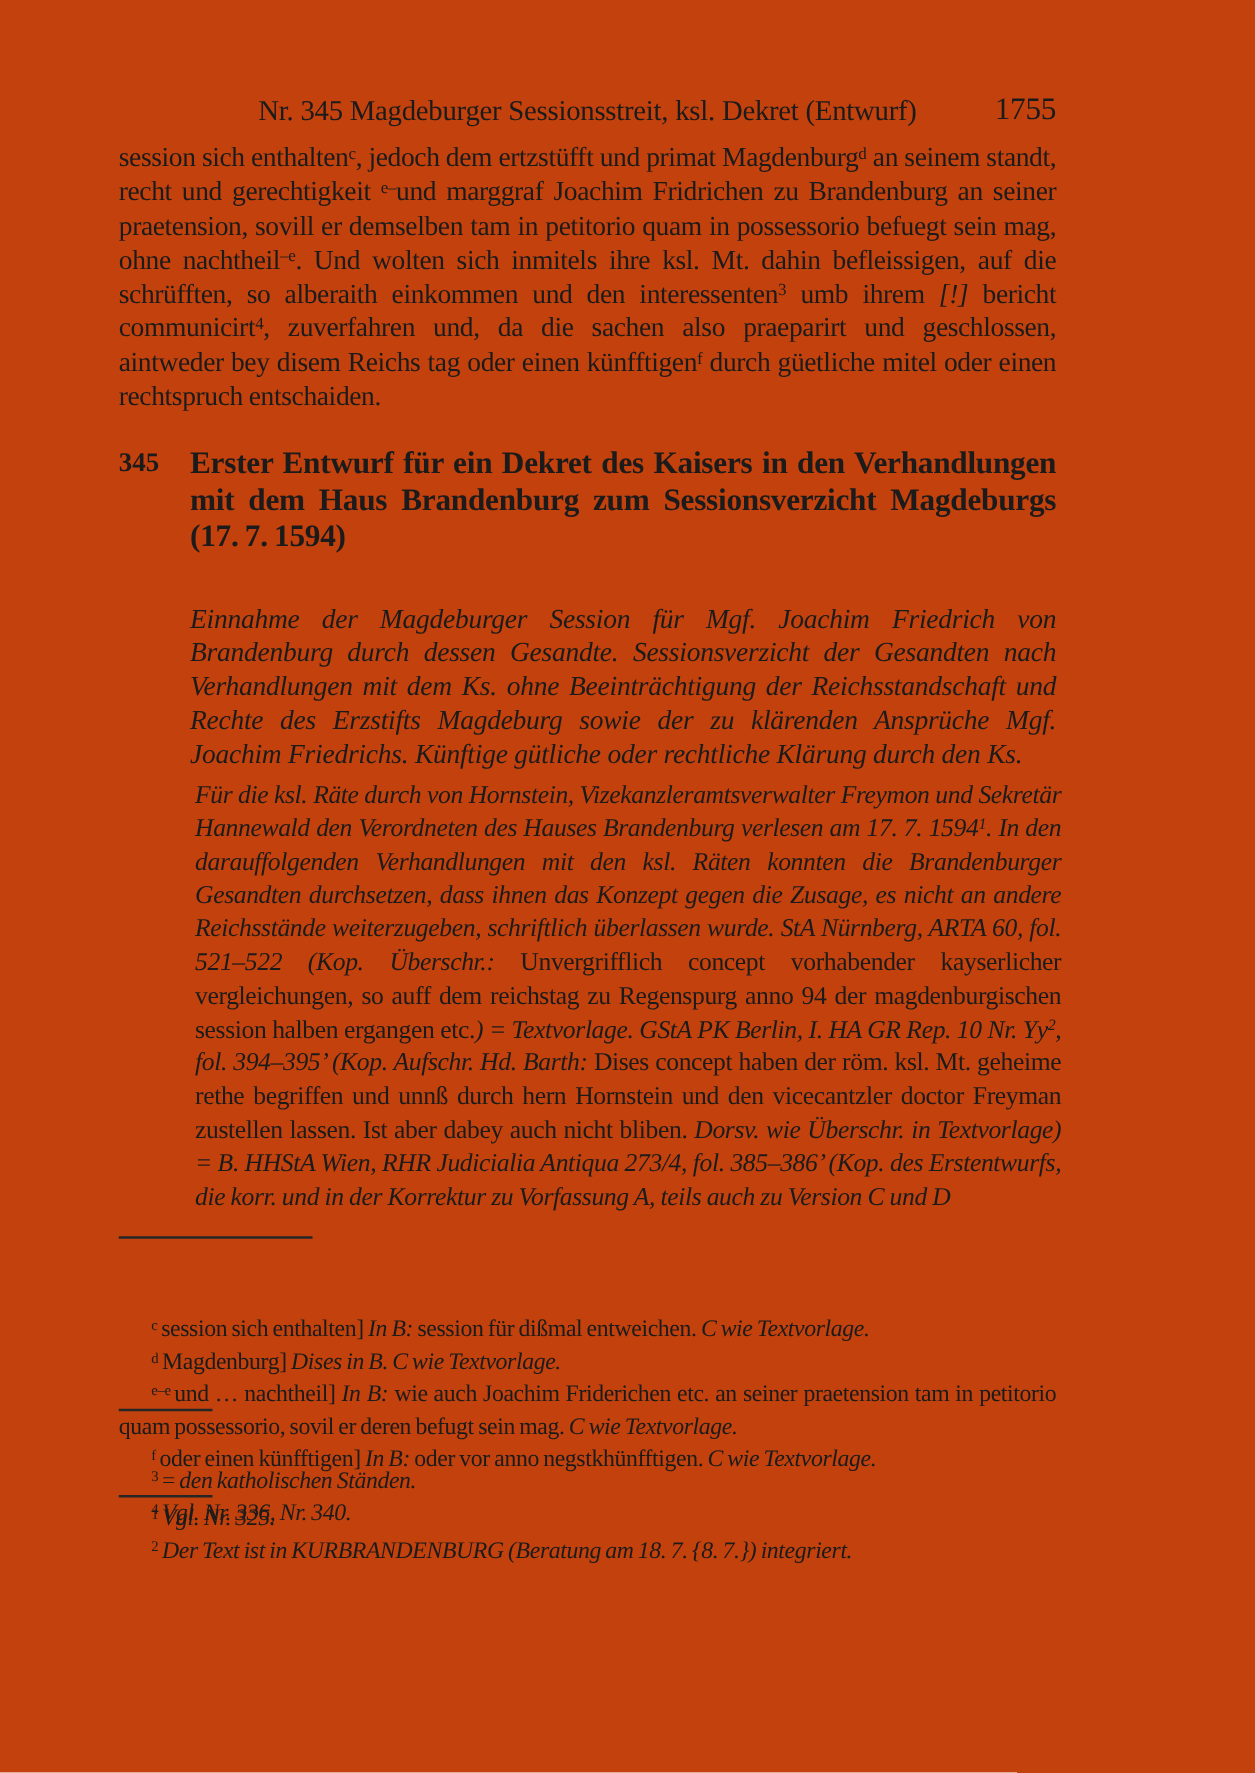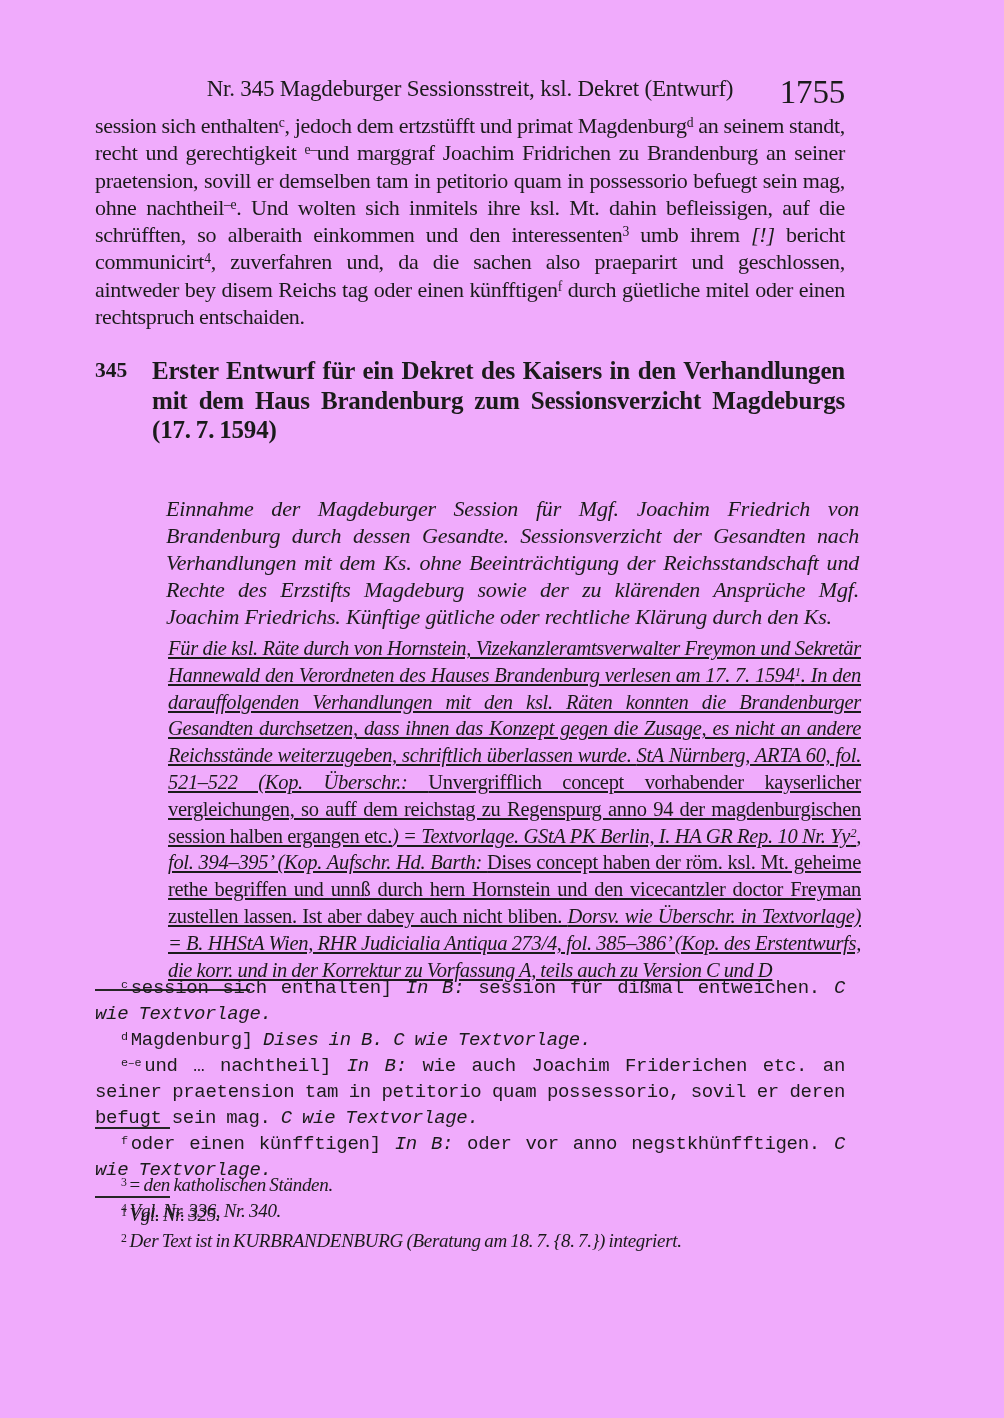--- a/index.html
+++ b/index.html
@@ -1,20 +1,20 @@
 <!DOCTYPE html>
 <html lang="de"><head>
 <meta charset="utf-8">
 <style>
   html, body { margin: 0; padding: 0; background: #ffffff; }
   .page {
     position: relative;
     width: 1004px;
     height: 1418px;
-    background: #f0abfc;
+    background: #c2410c;
     color: #1b1b1b;
     font-family: "Liberation Serif", "DejaVu Serif", serif;
     overflow: hidden;
   }
   .it { font-style: italic; }
   sup {
     font-size: 62%;
     line-height: 0;
     vertical-align: baseline;
     position: relative;
@@ -26,21 +26,21 @@
     position: absolute;
     left: 95px; top: 76px;
     width: 750px;
     font-size: 23px;
     text-align: center;
     letter-spacing: -0.2px;
   }
   .rh-page {
     position: absolute;
     right: 0; top: -2px;
-    font-size: 33px;
+    font-size: 25px;
   }
 
   
   .main-text {
     position: absolute;
     left: 95px; top: 112px;
     width: 750px;
     margin: 0;
     font-size: 22px;
     line-height: 27.3px;
@@ -69,40 +69,39 @@
     letter-spacing: -0.2px;
     word-spacing: -1px;
     font-weight: bold;
   }
 
   
   .abstract {
     position: absolute;
     left: 152px; top: 481px;
     width: 693px;
-    margin: 14px;
+    margin: 0;
     font-style: italic;
     font-size: 22px;
     line-height: 27px;
     text-align: justify;
     letter-spacing: -0.2px;
   }
 
   
   .provenance {
     position: absolute;
     left: 152px; top: 619px;
     width: 693px;
-    margin: 16px;
+    margin: 4px;
     font-size: 20.5px;
     line-height: 26.8px;
     text-align: justify;
     letter-spacing: -0.3px;
     word-spacing: -0.5px;
-    text-decoration: underline;
   }
 
   
   .rule {
     position: absolute;
     left: 95px;
     border-top: 2px solid #262626;
     height: 0;
   }
   .rule-1 { top: 989px; width: 155px; }
@@ -117,21 +116,21 @@
     font-size: 19px;
     letter-spacing: -0.3px;
     word-spacing: -1px;
   }
   .apparatus p {
     margin: 0;
     text-indent: 26px;
     text-align: justify;
     line-height: 26px;
   }
-  .variants    { top: 975px; font-family: Liberation Mono, monospace; }
+  .variants    { top: 1051px; }
   .notes-upper { top: 1133px; margin-top: 39px; }
   .notes-lower { top: 1202px; }
   .apparatus sup { margin-right: 3px; }
 </style>
 </head>
 <body>
 
 <div class="page">
 
   <header class="running-head">

